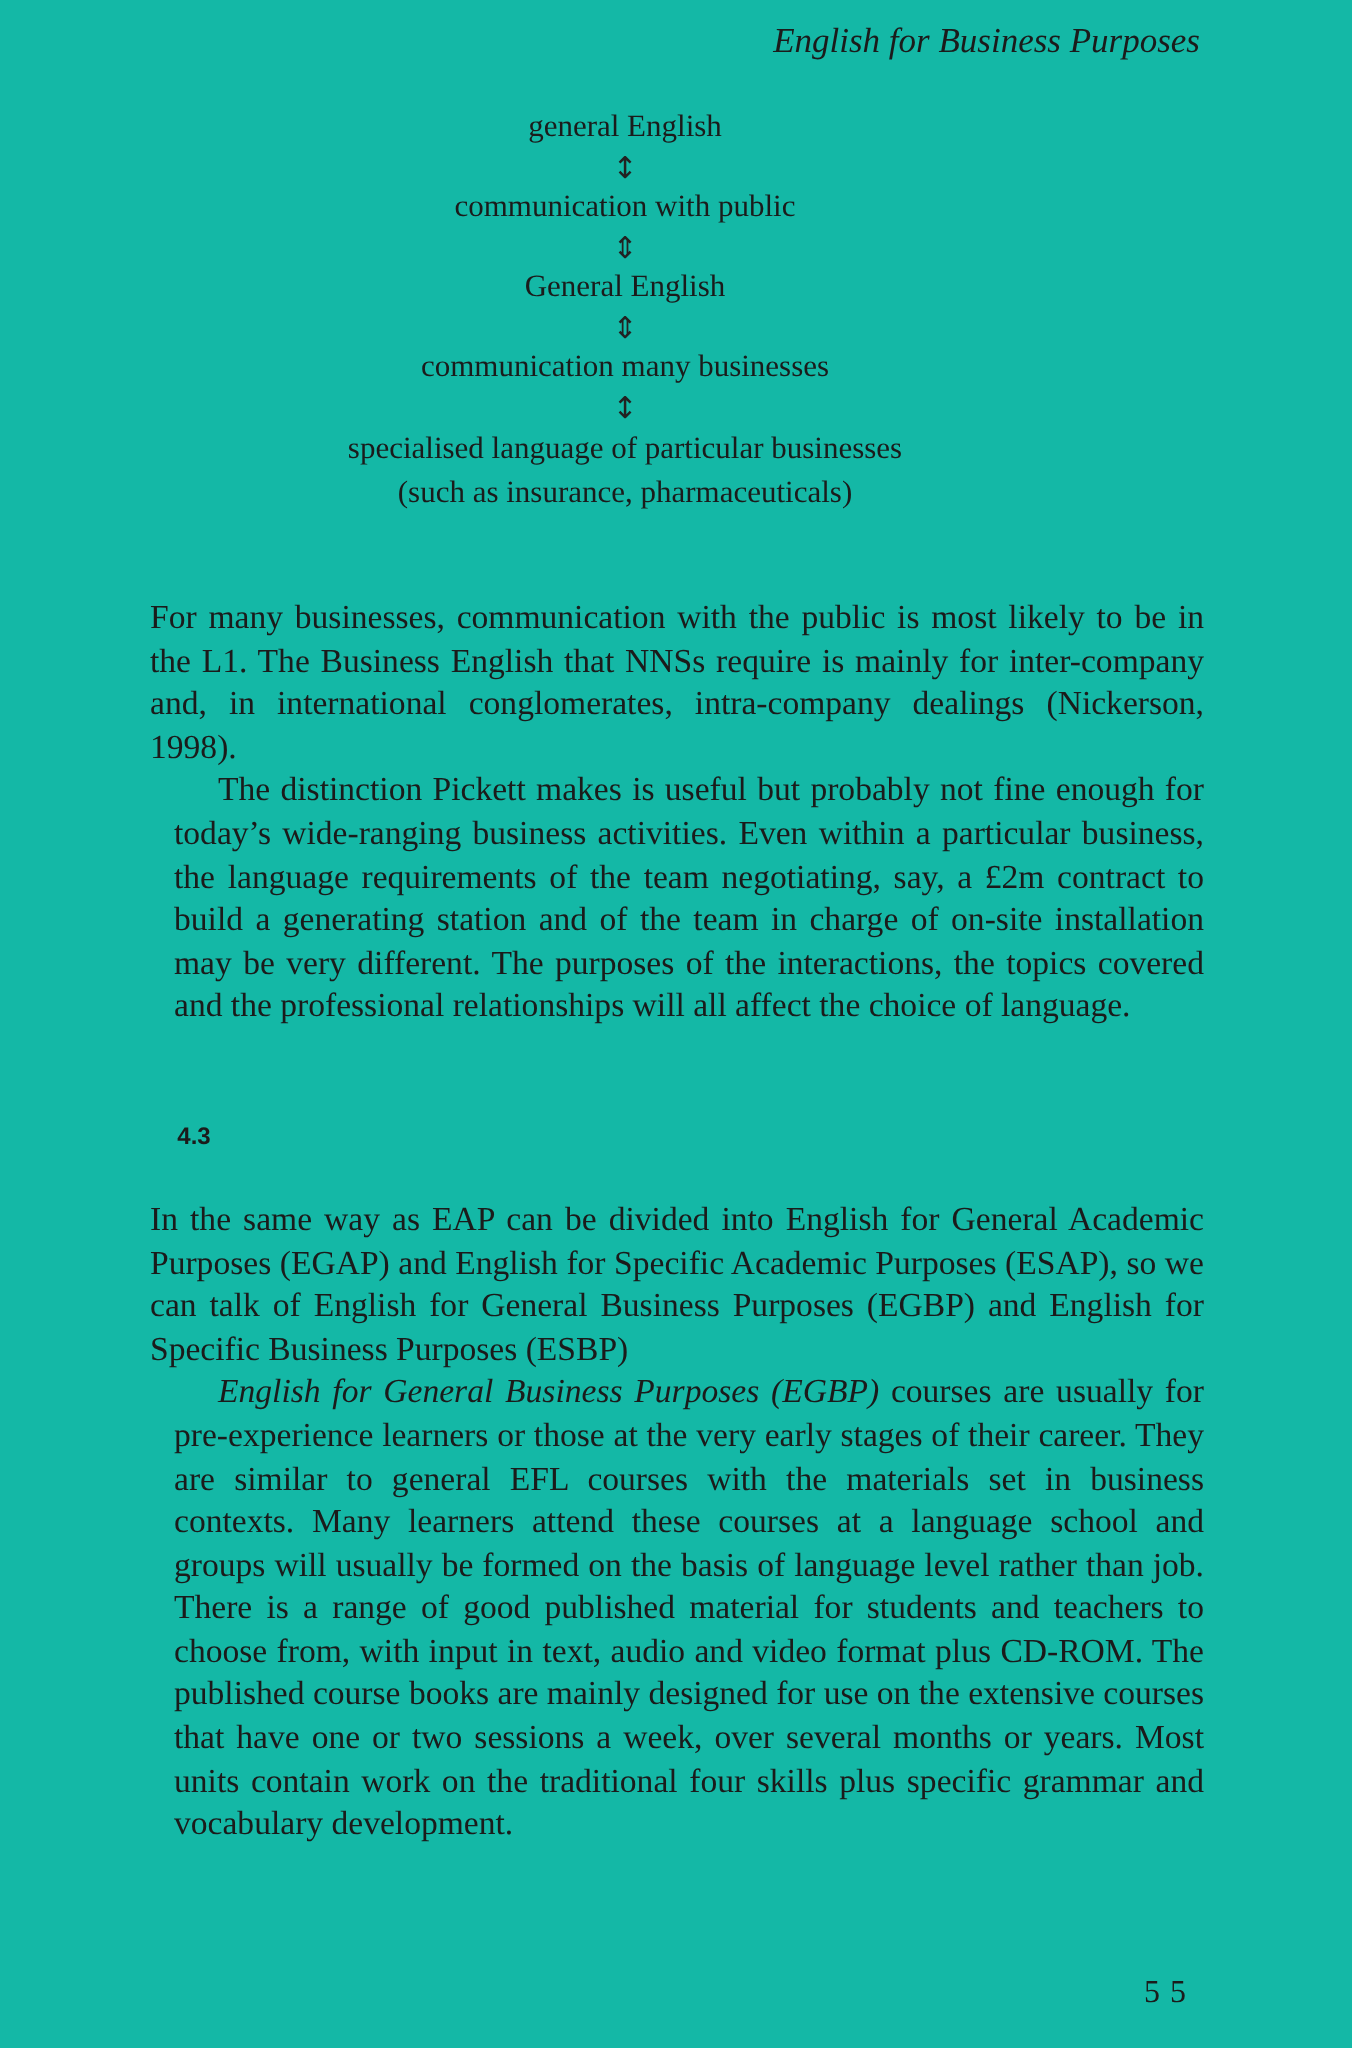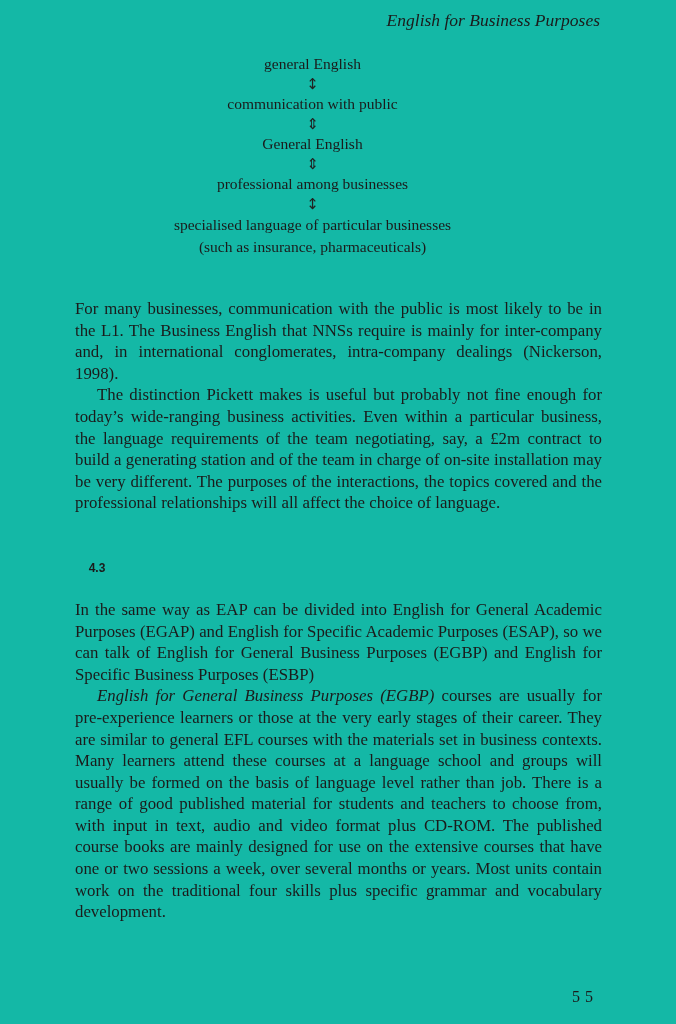--- a/index.html
+++ b/index.html
@@ -56,20 +56,21 @@
     width: 527px;
     font-size: 16.8px;
     line-height: 21.6px;
     text-align: justify;
   }
   .content p {
     margin: 0;
   }
   .content p.indent {
     text-indent: 22px;
+    margin-left: 12px;
   }
   .section-heading {
     display: flex;
     margin: 42px 0 18px 0;
     font-family: "Liberation Sans", sans-serif;
     font-weight: bold;
     font-size: 12px;
     line-height: 25px;
     text-align: center;
   }
@@ -98,21 +99,21 @@
 
   <div class="running-head">English for Business Purposes</div>
 
   <div class="diagram">
     <span class="node">general English</span>
     <span class="arrow">↕</span>
     <span class="node">communication with public</span>
     <span class="arrow">⇕</span>
     <span class="node">General English</span>
     <span class="arrow">⇕</span>
-    <span class="node">professional among businesses</span>
+    <span class="node">communication many businesses</span>
     <span class="arrow">↕</span>
     <span class="node node-wide">specialised language of particular businesses</span>
     <span class="node node-wide">(such as insurance, pharmaceuticals)</span>
   </div>
 
   <div class="content">
 
     <p>For many businesses, communication with the public is most likely to be in the L1. The Business English that NNSs require is mainly for inter-company and, in international conglomerates, intra-company dealings (Nickerson, 1998).</p>
 
     <p class="indent">The distinction Pickett makes is useful but probably not fine enough for today’s wide-ranging business activities. Even within a particular business, the language requirements of the team negotiating, say, a £2m contract to build a generating station and of the team in charge of on-site installation may be very different. The purposes of the interactions, the topics covered and the professional relationships will all affect the choice of language.</p>

